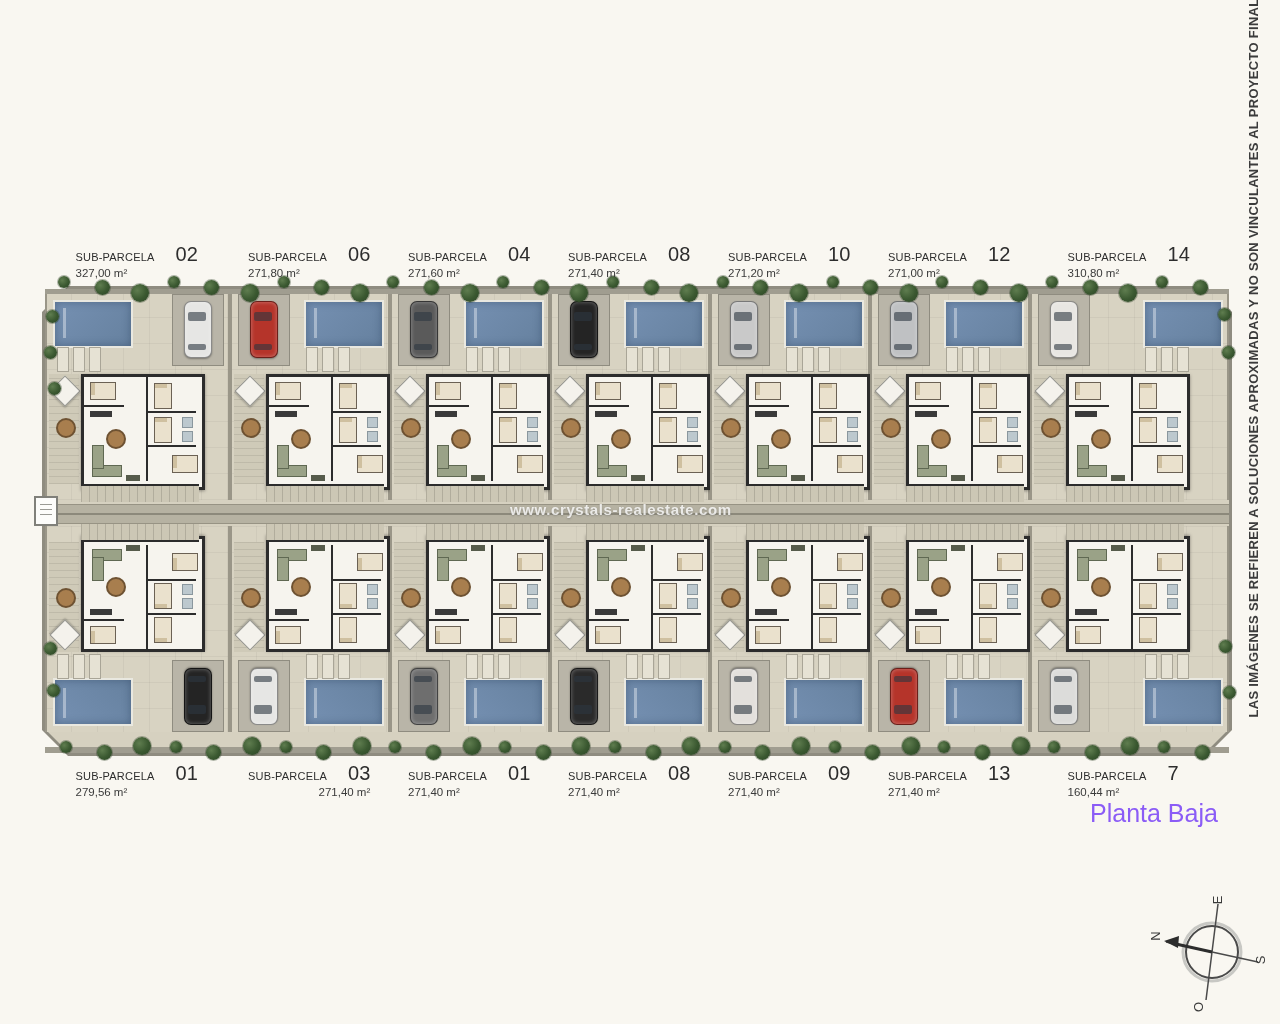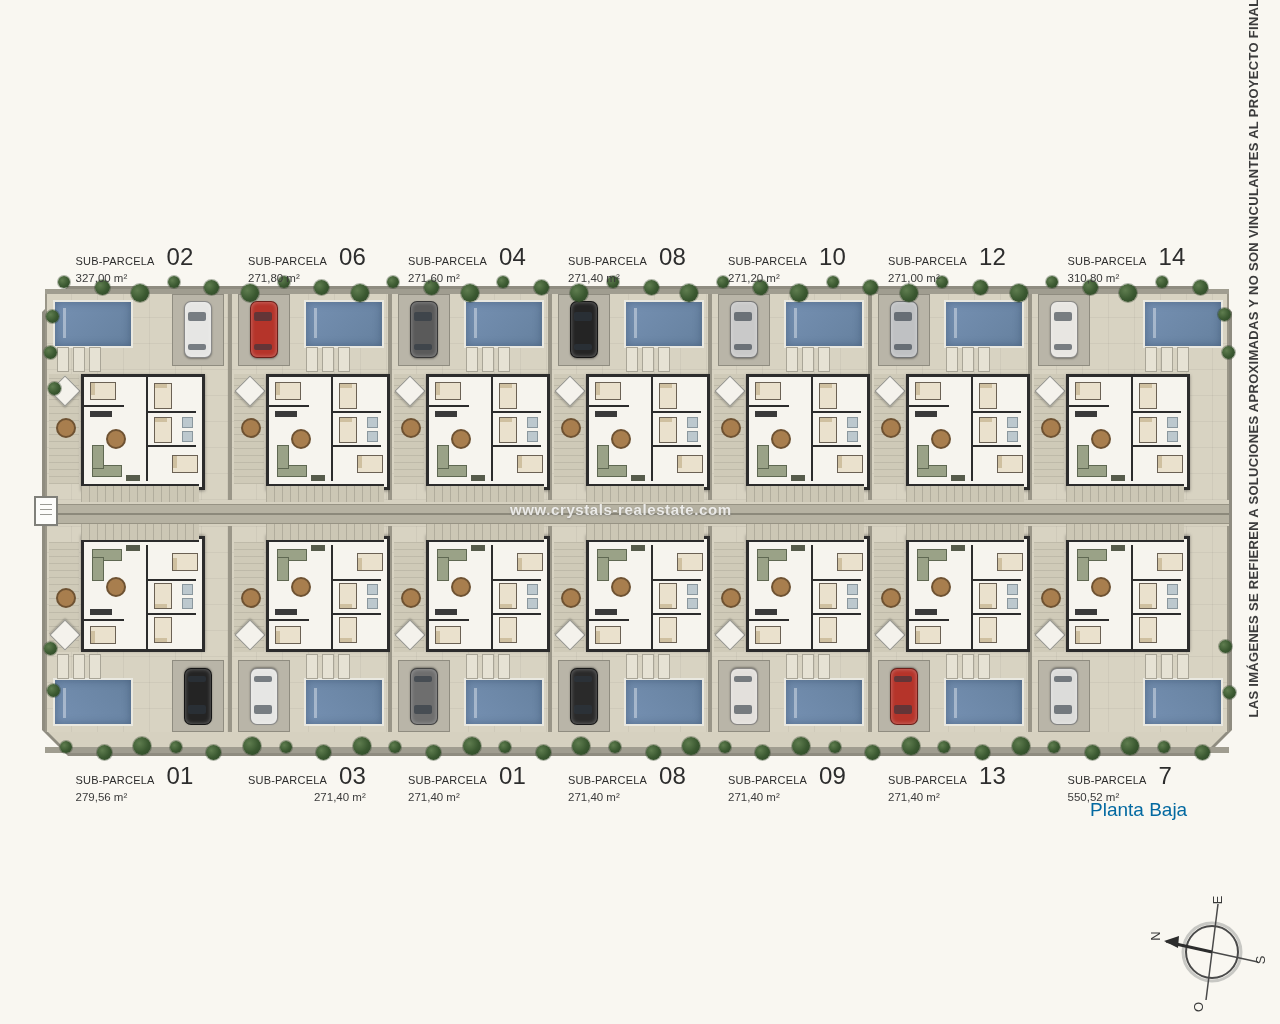--- a/index.html
+++ b/index.html
@@ -52,27 +52,27 @@
   .terrace{background:repeating-linear-gradient(90deg, rgba(70,68,60,.2) 0 1px, transparent 1px 8px), #ccc7b5;border-top:2px solid #2c2c2c;}
 
   
   .tree{position:absolute;border-radius:50%;
     background:radial-gradient(circle at 35% 35%, #5f7d4f 0%, #3a5830 55%, #2c4526 100%);
     box-shadow:0 0 0 1px rgba(35,55,30,.35);}
 
   
   .plabel{position:absolute;white-space:nowrap;color:#2d2d2d;}
   .pfx{font-size:11px;letter-spacing:.2px;}
-  .num{font-size:24px;margin-left:12px;}
+  .num{font-size:20px;margin-left:21px;}
   .area{display:block;font-size:11.5px;margin-top:1px;color:#3a3a3a;}
 
   
   #watermark{position:absolute;left:510px;top:501px;font-size:15px;font-weight:bold;letter-spacing:.6px;
     color:rgba(255,255,255,.8);text-shadow:0 1px 2px rgba(90,90,90,.4);z-index:6;}
-  #floor-label{position:absolute;left:1090px;top:799px;font-size:19px;color:#0369a1;}
+  #floor-label{position:absolute;left:1090px;top:799px;font-size:25px;color:#8b5cf6;}
   #disclaimer{position:absolute;left:1253px;top:358px;transform:translate(-50%,-50%) rotate(-90deg);
     white-space:nowrap;font-size:13px;font-weight:bold;letter-spacing:.3px;color:#3b3b3b;}
 
   
   #utility-box{position:absolute;left:34px;top:496px;width:20px;height:26px;background:#fcfcfa;
     border:2px solid #80807a;z-index:5;}
   #utility-box i{position:absolute;left:4px;right:4px;height:1px;background:#9a9a94;}
 
   #compass{position:absolute;left:1150px;top:890px;}
   #compass text{font-size:13px;fill:#3a3a3a;font-family:"Liberation Sans",sans-serif;}
@@ -803,21 +803,21 @@
     <div class="plabel" style="left: 728px; top: 762px;">
       <div class="pl1"><span class="pfx">SUB-PARCELA</span><span class="num">09</span></div>
       <span class="area">271,40 m²</span>
     </div>
     <div class="plabel" style="left: 888px; top: 762px;">
       <div class="pl1"><span class="pfx">SUB-PARCELA</span><span class="num">13</span></div>
       <span class="area">271,40 m²</span>
     </div>
     <div class="plabel" style="left: 1067.5px; top: 762px;">
       <div class="pl1"><span class="pfx">SUB-PARCELA</span><span class="num">7</span></div>
-      <span class="area">550,52 m²</span>
+      <span class="area">160,44 m²</span>
     </div>
   </div>
 
 <div id="utility-box">
   <i style="top:6px"></i>
   <i style="top:11px"></i>
   <i style="top:16px"></i>
 </div>
 
 <div id="watermark">www.crystals-realestate.com</div>

